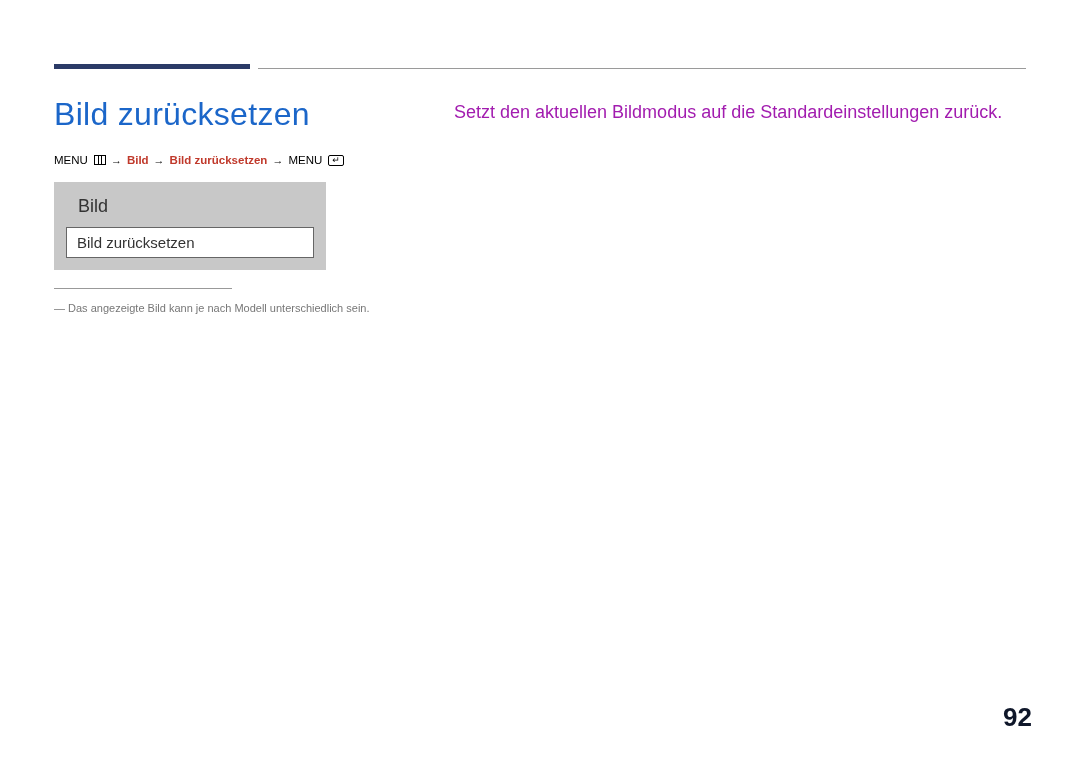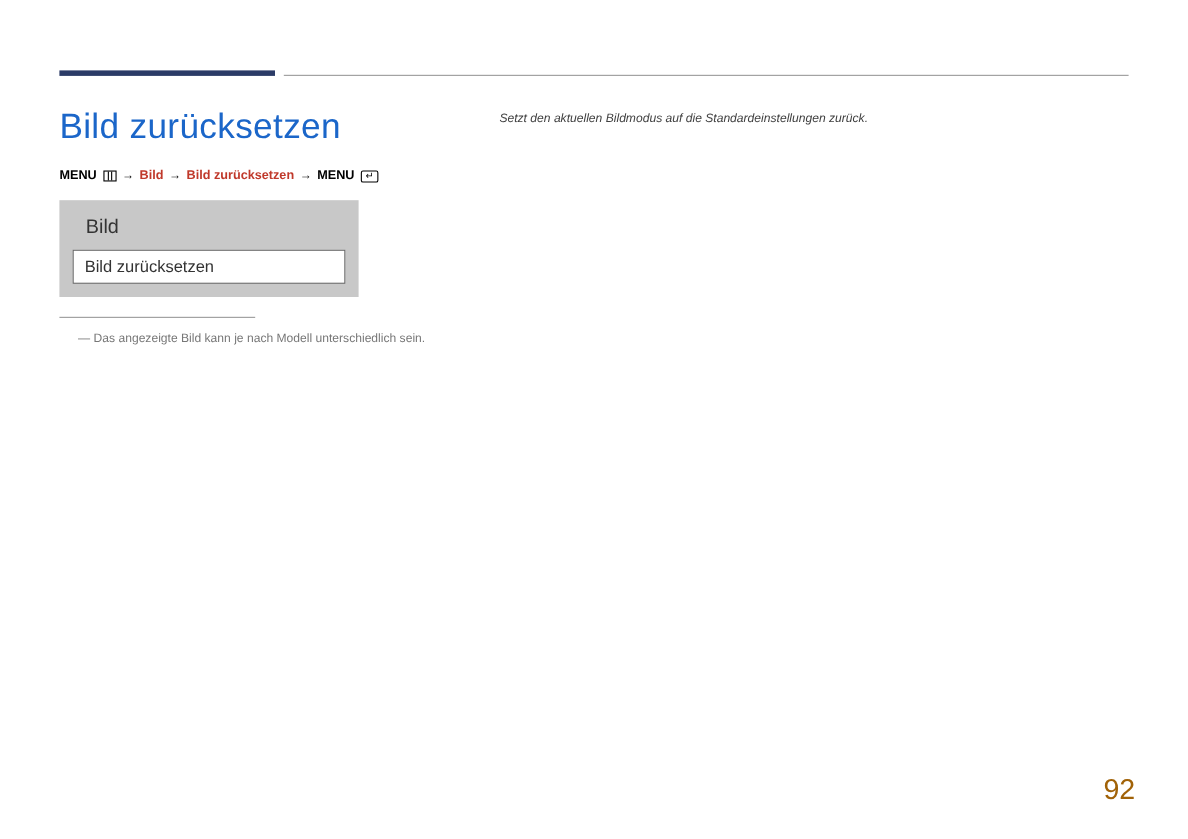--- a/index.html
+++ b/index.html
@@ -44,21 +44,21 @@
       position: absolute;
       top: 154px;
       left: 54px;
       font-size: 11.5px;
       color: #000000;
       display: flex;
       align-items: center;
       gap: 5px;
     }
     .breadcrumb .bold {
-      font-weight: 700;
+      font-weight: 400;
       text-align: center;
     }
     .breadcrumb .hl {
       color: #c0392b;
       font-weight: 600;
     }
     .breadcrumb .arrow {
       color: #000;
       font-size: 11px;
     }
@@ -133,39 +133,38 @@
       position: absolute;
       top: 288px;
       left: 54px;
       width: 178px;
       height: 1px;
       background: #999;
     }
     .footnote {
       position: absolute;
       top: 302px;
-      left: 71px;
+      left: 54px;
       font-size: 11px;
       color: #777;
     }
     .description {
       position: absolute;
       top: 102px;
       left: 454px;
-      font-size: 11px;
-      color: #404040;
-      font-style: italic;
+      font-size: 18px;
+      color: #a21caf;
     }
     .page-number {
       position: absolute;
       bottom: 30px;
       right: 48px;
       font-size: 26px;
-      color: #a16207;
-      font-weight: 400;
+      color: #0f172a;
+      font-weight: 700;
     }
   </style>
 </head>
 <body>
 
 <div class="accent-bar"></div>
 <div class="top-rule"></div>
 
 <h1 class="heading">Bild zurücksetzen</h1>
 

